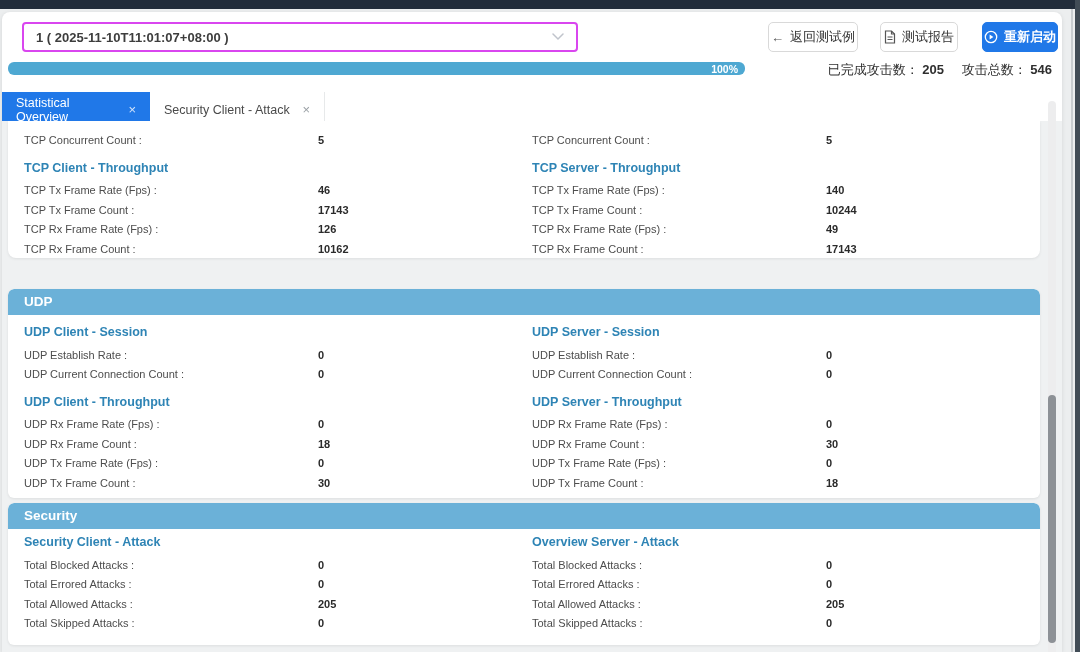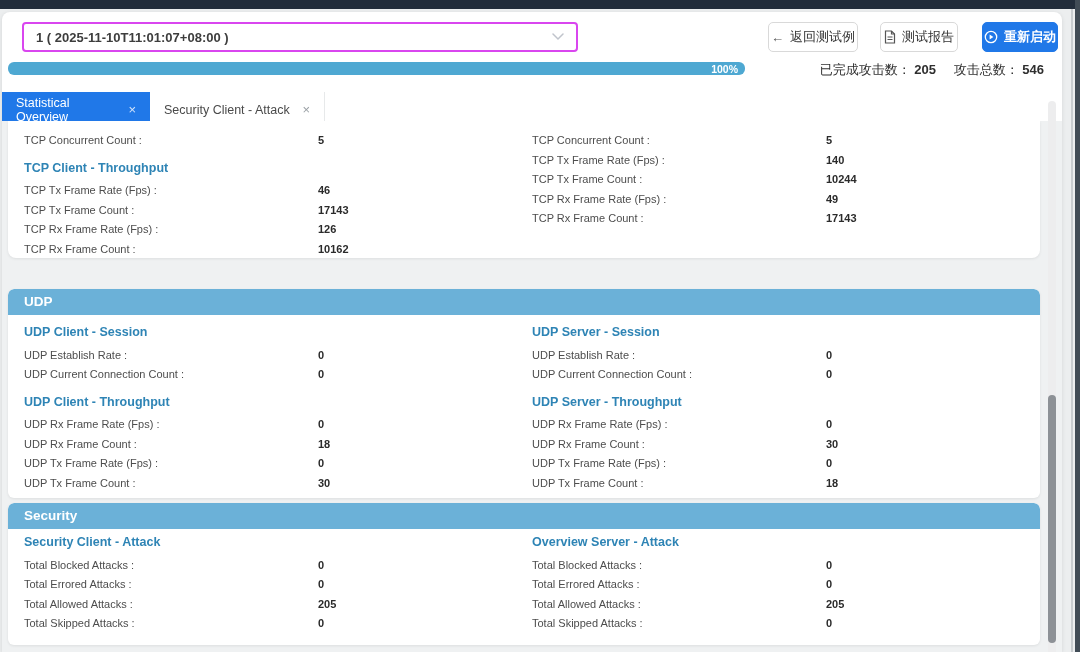--- a/index.html
+++ b/index.html
@@ -28,21 +28,21 @@
   .btn.ghost { background:#fff; border:1px solid #d9d9d9; color:#333; }
   #btn-back { left:766px; width:90px; }
   #btn-report { left:878px; width:78px;text-align:right; }
   #btn-restart { left:980px; width:76px; background:#2078e8; border:1px solid #2078e8; color:#fff; font-weight:bold; }
   .arrow-glyph { font-size:13px; color:#555; }
 
   
   .progress { position:absolute; left:6px; top:50px; width:737px; height:13px; background:#4ea8d2;
               border-radius:6px; display:flex; align-items:center; justify-content:flex-end; }
   .progress .pct { font-size:10.5px; font-weight:bold; color:#fff; padding-right:7px; }
-  .status { position:absolute; top:50px; right:18px; height:16px; line-height:16px; font-size:13px; color:#2f2f2f; }
+  .status { position:absolute; top:50px; right:10px; height:16px; line-height:16px; font-size:13px; color:#2f2f2f; }
   .status b { font-weight:bold; }
   .status .grp2 { margin-left:14px; }
 
   
   .tabbar { position:absolute; left:0; top:80px; width:100%; height:36px; border-bottom:3px solid #84cc16;
             display:flex; }
   .tab { height:35px; display:flex; align-items:center; justify-content:space-between;
          padding:0 14px; font-size:12.5px; cursor:pointer; }
   .tab.active { width:148px; background:#2078e8; color:#fff; }
   .tab.active .tab-x { color:rgba(255,255,255,.8); }
@@ -142,20 +142,21 @@
             <div class="col">
               <div class="stat-row"><span class="lab">TCP Concurrent Count :</span><span class="val">5</span></div>
               <div class="sub-heading">TCP Client - Throughput</div>
               <div class="stat-row"><span class="lab">TCP Tx Frame Rate (Fps) :</span><span class="val">46</span></div>
               <div class="stat-row"><span class="lab">TCP Tx Frame Count :</span><span class="val">17143</span></div>
               <div class="stat-row"><span class="lab">TCP Rx Frame Rate (Fps) :</span><span class="val">126</span></div>
               <div class="stat-row"><span class="lab">TCP Rx Frame Count :</span><span class="val">10162</span></div>
             </div>
             <div class="col">
               <div class="stat-row"><span class="lab">TCP Concurrent Count :</span><span class="val">5</span></div>
+              <div class="sub-heading">TCP Server - Throughput</div>
               <div class="stat-row"><span class="lab">TCP Tx Frame Rate (Fps) :</span><span class="val">140</span></div>
               <div class="stat-row"><span class="lab">TCP Tx Frame Count :</span><span class="val">10244</span></div>
               <div class="stat-row"><span class="lab">TCP Rx Frame Rate (Fps) :</span><span class="val">49</span></div>
               <div class="stat-row"><span class="lab">TCP Rx Frame Count :</span><span class="val">17143</span></div>
             </div>
           </div>
         </div>
       </div>
     <div class="card udp">
         <div class="section-header"><span>UDP</span></div>

